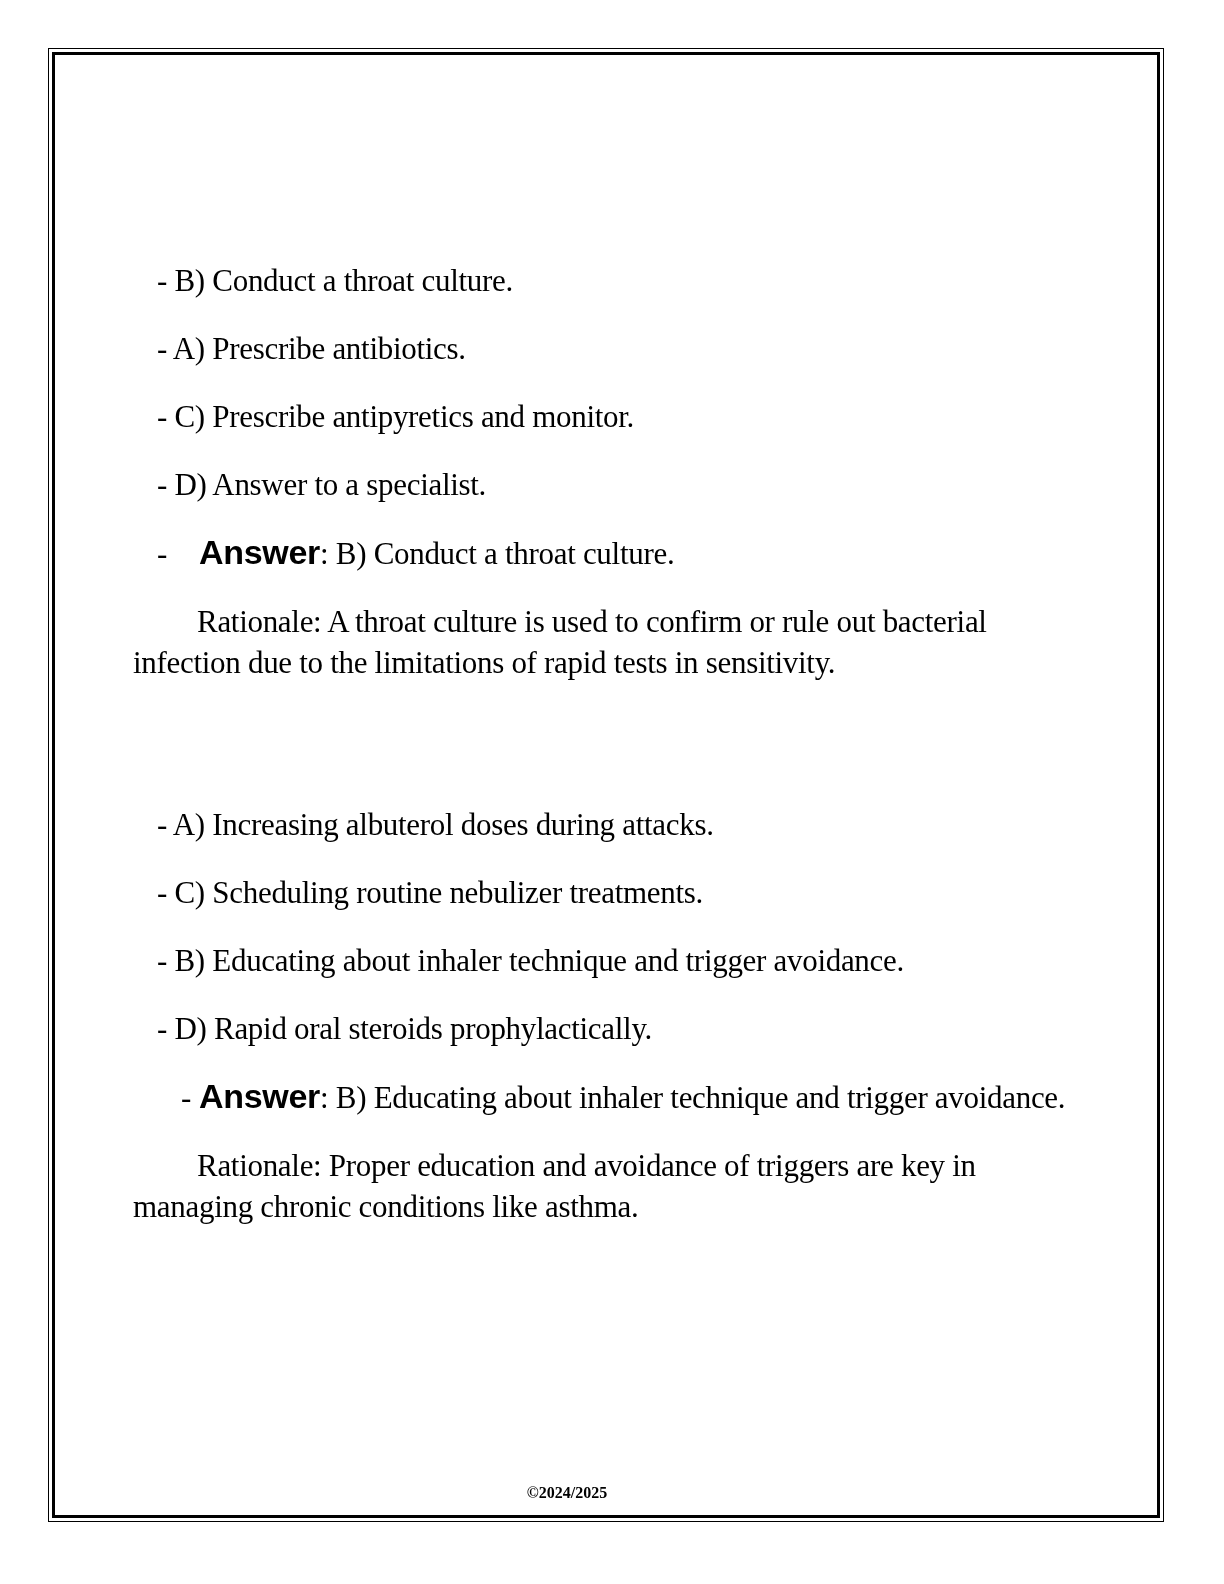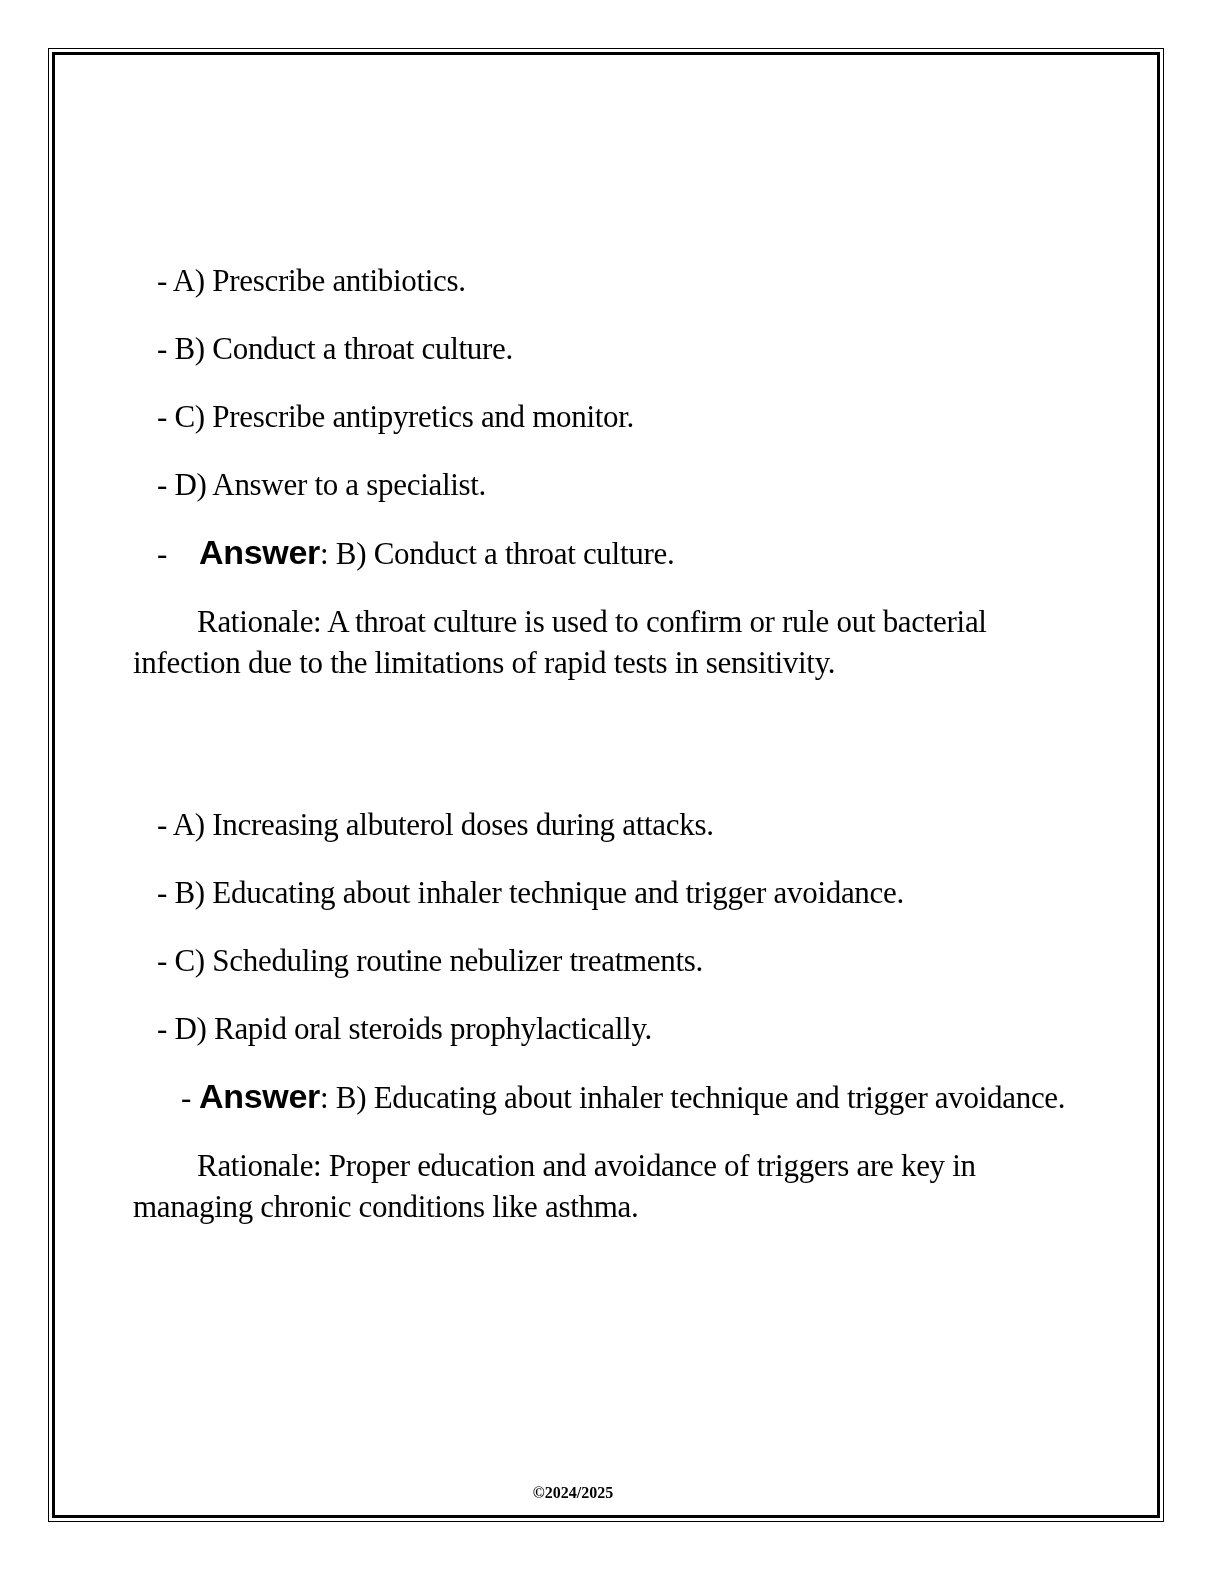--- a/index.html
+++ b/index.html
@@ -9,45 +9,45 @@
   .content { position:absolute; left:133px; top:233px; width:960px; font-family:"Liberation Serif","DejaVu Serif",serif; font-size:31px; line-height:41px; color:#000; letter-spacing:-0.3px; }
   .q { margin:0; }
   .q .num { display:inline-block; width:56px; }
   .opt { margin:27px 0 0 24px; }
   .ans { margin:27px 0 0 24px; }
   .ans .dash { display:inline-block; width:42px; }
   .ans .lbl { font-family:"Liberation Sans","DejaVu Sans",sans-serif; font-weight:bold; font-size:34px; }
   .ans.wrap { margin-left:0; text-indent:24px; }
   .rat { margin:27px 0 0 0; text-indent:64px;font-family:Liberation Serif, serif; }
   .gap { height:94px; }
-  .footer { position:absolute; left:0; width:1134px; top:1484px; text-align:center; font-family:"Liberation Serif","DejaVu Serif",serif; font-weight:bold; font-size:16px; color:#000;padding-left:6px; }
+  .footer { position:absolute; left:0; width:1134px; top:1484px; text-align:center; font-family:"Liberation Serif","DejaVu Serif",serif; font-weight:bold; font-size:16px; color:#000; }
 </style>
 </head>
 <body>
 
 <div class="frame-outer"></div>
 <div class="frame-inner"></div>
 
 <div class="content">
 
   <section>
+    <p class="opt">- B) Conduct a throat culture.</p>
     <p class="opt">- A) Prescribe antibiotics.</p>
-    <p class="opt">- B) Conduct a throat culture.</p>
     <p class="opt">- C) Prescribe antipyretics and monitor.</p>
     <p class="opt">- D) Answer to a specialist.</p>
     <p class="ans"><span class="dash">-</span><span class="lbl">Answer</span><span>: B) Conduct a throat culture.</span></p>
     <p class="rat">Rationale: A throat culture is used to confirm or rule out bacterial infection due to the limitations of rapid tests in sensitivity.</p>
   </section>
 
   <div class="gap"></div>
 
   <section>
     <p class="opt">- A) Increasing albuterol doses during attacks.</p>
+    <p class="opt">- C) Scheduling routine nebulizer treatments.</p>
     <p class="opt">- B) Educating about inhaler technique and trigger avoidance.</p>
-    <p class="opt">- C) Scheduling routine nebulizer treatments.</p>
     <p class="opt">- D) Rapid oral steroids prophylactically.</p>
     <p class="ans wrap"><span class="dash">-</span><span class="lbl">Answer</span><span>: B) Educating about inhaler technique and trigger avoidance.</span></p>
     <p class="rat">Rationale: Proper education and avoidance of triggers are key in managing chronic conditions like asthma.</p>
   </section>
 
 </div>
 
 <div class="footer">©2024/2025</div>
 
 </body></html>

